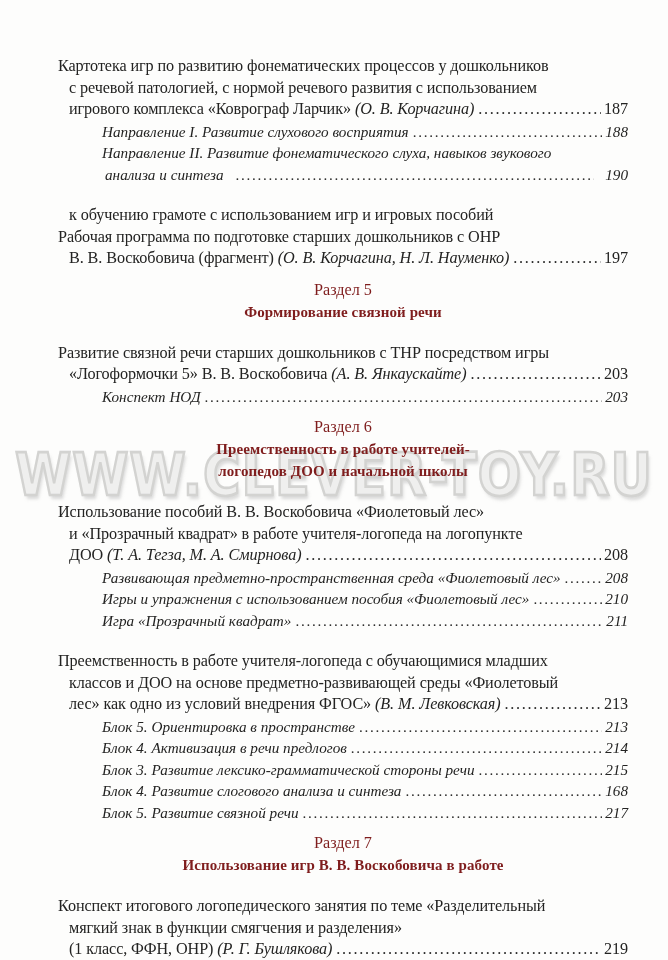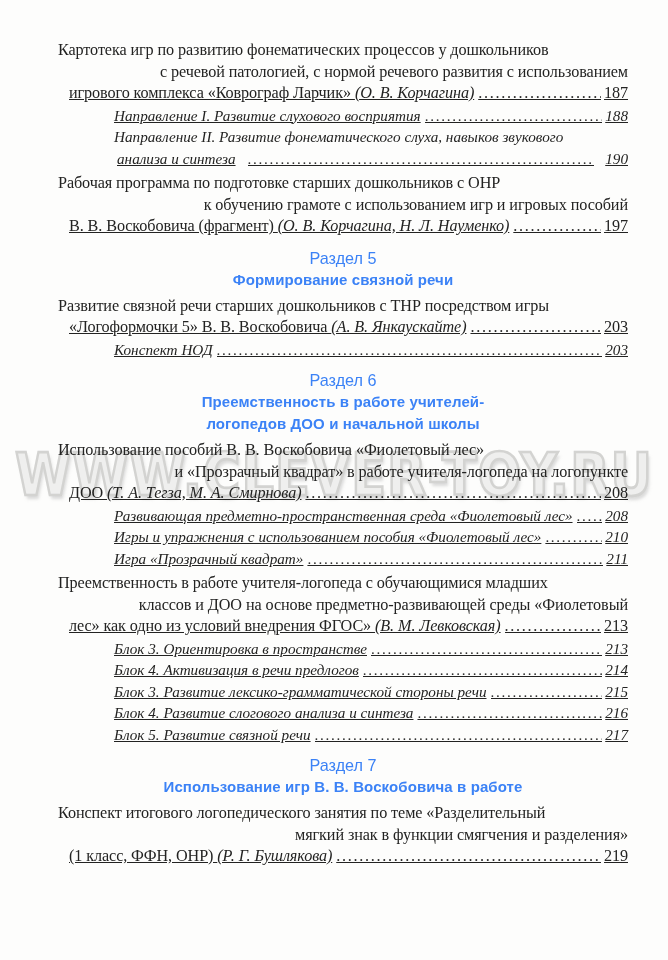--- a/index.html
+++ b/index.html
@@ -39,32 +39,32 @@
     left: 58px; top: 36px;
     width: 570px;
     z-index: 2;
     color: #232322;
   }
   .toc-entry { margin: 0; }
   .toc-entry.main {
     font-size: 16.2px;
     line-height: 21.5px;
     letter-spacing: -0.1px;
-    margin-top: 4px;
+    margin-top: 20px;
   }
   .toc-entry.sub {
     font-size: 15.2px;
     line-height: 21.5px;
-    margin-left: 56px;
+    margin-left: 44px;
     font-style: italic;
   }
   .toc-line { white-space: nowrap; }
-  .toc-entry.main .toc-line.cont { padding-left: 11px; text-align: right; }
+  .toc-entry.main .toc-line.cont { padding-left: 11px; }
   .toc-entry.sub  .toc-line.cont { padding-left: 3px; gap: 8px; }
-  .toc-line.last { display: flex; align-items: baseline; text-decoration: underline; }
+  .toc-line.last { display: flex; align-items: baseline; }
   .toc-line.last .txt { flex: 0 0 auto; }
   .seg.it { font-style: italic; }
   .seg.rm { font-style: normal; }
   .leader {
     flex: 1 1 auto;
     overflow: hidden;
     white-space: nowrap;
     min-width: 12px;
     margin: 0 3px 0 4px;
     font-style: normal;
@@ -72,22 +72,22 @@
     color: #2c2c2b;
   }
   .leader::before {
     content: "......................................................................................................................................................";
   }
   .pagenum { flex: 0 0 auto; }
   .toc-entry.sub .pagenum { font-style: italic; }
   
   .section {
     text-align: center;
-    font-family: Liberation Sans, sans-serif;
-    color: #3b82f6;
+    font-family: Liberation Serif, serif;
+    color: #7f1d1d;
     margin: 9px 0 5px;
   }
   .section .label {
     font-size: 16.2px;
     line-height: 22px;
     font-weight: 400;
   }
   .section .titleline {
     font-size: 15px;
     line-height: 22px;
@@ -119,22 +119,22 @@
       </div>
       <div class="toc-entry sub">
         <div class="toc-line"><span class="txt"><span class="seg it">Направление II. Развитие фонематического слуха, навыков звукового</span></span></div>
         <div class="toc-line cont last">
           <span class="txt"><span class="seg it">анализа и синтеза</span></span>
           <span class="leader"></span>
           <span class="pagenum">190</span>
         </div>
       </div>
       <div class="toc-entry main">
+        <div class="toc-line cont"><span class="txt"><span class="seg rm">к обучению грамоте с использованием игр и игровых пособий</span></span></div>
         <div class="toc-line"><span class="txt"><span class="seg rm">Рабочая программа по подготовке старших дошкольников с ОНР</span></span></div>
-        <div class="toc-line cont"><span class="txt"><span class="seg rm">к обучению грамоте с использованием игр и игровых пособий</span></span></div>
         <div class="toc-line cont last">
           <span class="txt"><span class="seg rm">В. В. Воскобовича (фрагмент) </span><span class="seg it">(О. В. Корчагина, Н. Л. Науменко)</span></span>
           <span class="leader"></span>
           <span class="pagenum">197</span>
         </div>
       </div>
       <div class="section">
         <div class="label">Раздел 5</div>
         <div class="titleline">Формирование связной речи</div>
       </div>
@@ -192,21 +192,21 @@
         <div class="toc-line"><span class="txt"><span class="seg rm">Преемственность в работе учителя-логопеда с обучающимися младших</span></span></div>
         <div class="toc-line cont"><span class="txt"><span class="seg rm">классов и ДОО на основе предметно-развивающей среды «Фиолетовый</span></span></div>
         <div class="toc-line cont last">
           <span class="txt"><span class="seg rm">лес» как одно из условий внедрения ФГОС» </span><span class="seg it">(В. М. Левковская)</span></span>
           <span class="leader"></span>
           <span class="pagenum">213</span>
         </div>
       </div>
       <div class="toc-entry sub">
         <div class="toc-line last">
-          <span class="txt"><span class="seg it">Блок 3. Ориентировка в пространстве</span></span>
+          <span class="txt"><span class="seg it">Блок 5. Ориентировка в пространстве</span></span>
           <span class="leader"></span>
           <span class="pagenum">213</span>
         </div>
       </div>
       <div class="toc-entry sub">
         <div class="toc-line last">
           <span class="txt"><span class="seg it">Блок 4. Активизация в речи предлогов</span></span>
           <span class="leader"></span>
           <span class="pagenum">214</span>
         </div>
@@ -215,21 +215,21 @@
         <div class="toc-line last">
           <span class="txt"><span class="seg it">Блок 3. Развитие лексико-грамматической стороны речи</span></span>
           <span class="leader"></span>
           <span class="pagenum">215</span>
         </div>
       </div>
       <div class="toc-entry sub">
         <div class="toc-line last">
           <span class="txt"><span class="seg it">Блок 4. Развитие слогового анализа и синтеза</span></span>
           <span class="leader"></span>
-          <span class="pagenum">216</span>
+          <span class="pagenum">168</span>
         </div>
       </div>
       <div class="toc-entry sub">
         <div class="toc-line last">
           <span class="txt"><span class="seg it">Блок 5. Развитие связной речи</span></span>
           <span class="leader"></span>
           <span class="pagenum">217</span>
         </div>
       </div>
       <div class="section">

